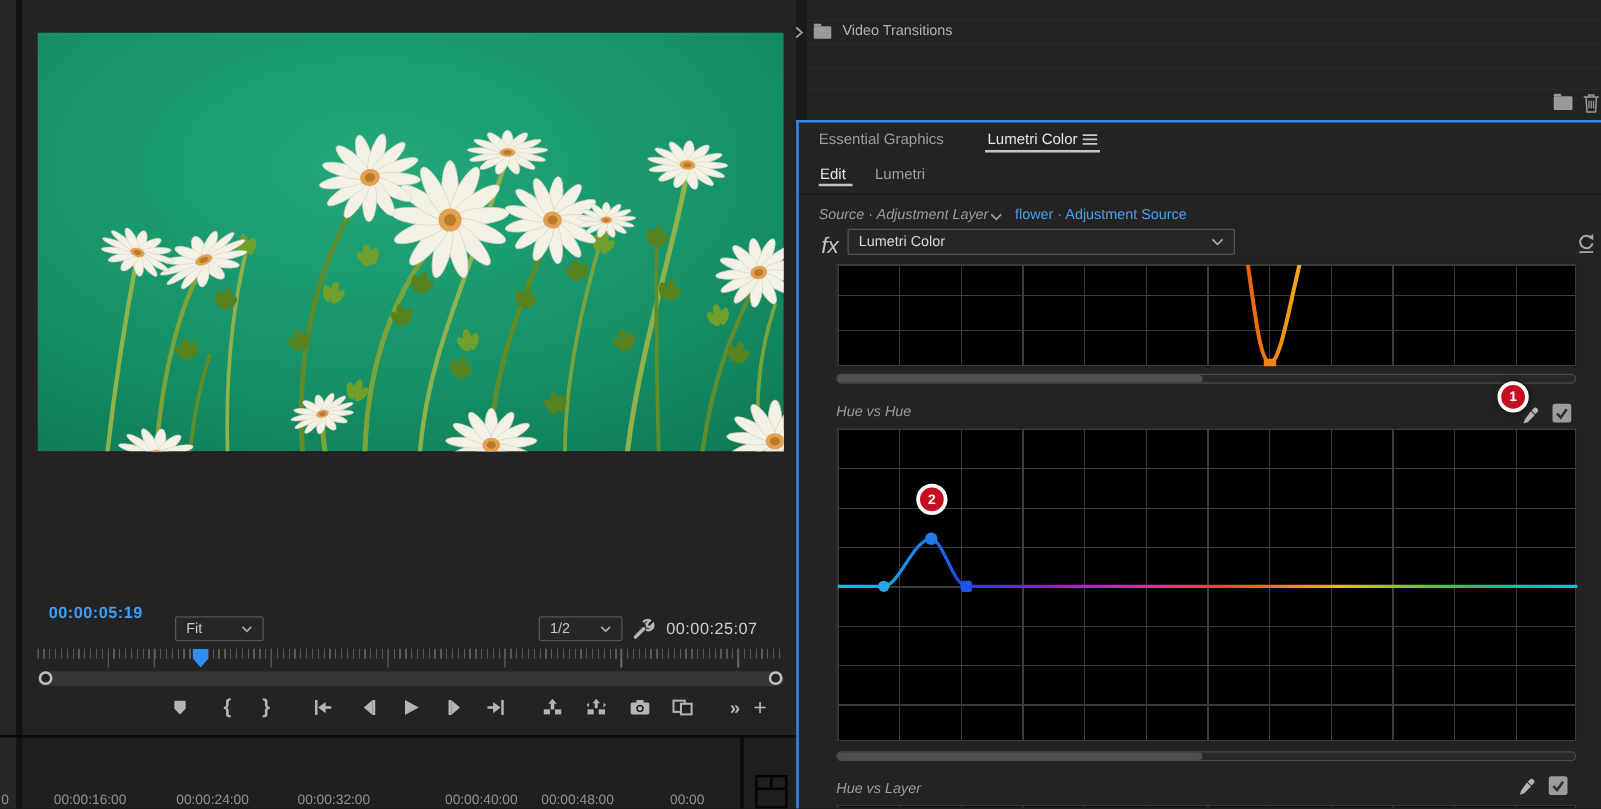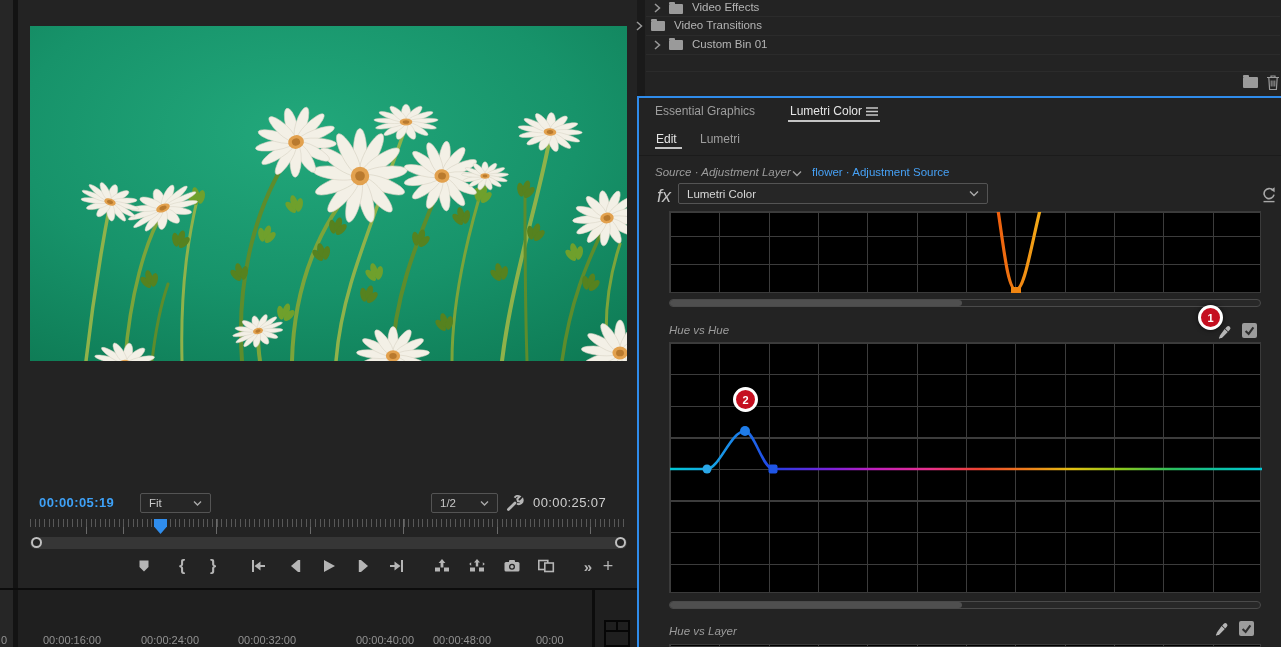--- a/index.html
+++ b/index.html
@@ -382,21 +382,21 @@
           <ellipse cx="0" cy="-12.32" rx="3.3" ry="11.440000000000001" transform="rotate(249.23076923076923)" fill="#f3f0e6" stroke="#d8d3c4" stroke-width=".6"></ellipse>
           <ellipse cx="0" cy="-12.32" rx="3.3" ry="11.440000000000001" transform="rotate(276.9230769230769)" fill="#f3f0e6" stroke="#d8d3c4" stroke-width=".6"></ellipse>
           <ellipse cx="0" cy="-12.32" rx="3.3" ry="11.440000000000001" transform="rotate(304.61538461538464)" fill="#f3f0e6" stroke="#d8d3c4" stroke-width=".6"></ellipse>
           <ellipse cx="0" cy="-12.32" rx="3.3" ry="11.440000000000001" transform="rotate(332.3076923076923)" fill="#f3f0e6" stroke="#d8d3c4" stroke-width=".6"></ellipse>
           <circle cx="0" cy="0" r="4.62" fill="#e2a14e"></circle>
           <circle cx="0" cy="0" r="2.42" fill="#b97a2e"></circle>
         </g>
       </g>
   </svg>
 
-  <div class="abs txt tc" style="left:39px;top:495px;color:#3ea1f7;font-weight:bold;">00:00:05:19</div>
+  <div class="abs txt tc" style="left:39px;top:482px;color:#3ea1f7;font-weight:bold;">00:00:05:19</div>
 
   <div class="abs dropdown" style="left:140px;top:493px;width:71px;height:20px;">
     <span class="txt">Fit</span>
     <svg width="9" height="7" viewBox="0 0 9 7">
         <polyline points="1,1.5 4.5,5 8,1.5" fill="none" stroke="#aaaaaa" stroke-width="1.4"></polyline>
       </svg>
   </div>
 
   <div class="abs dropdown" style="left:431px;top:493px;width:67px;height:20px;">
     <span class="txt">1/2</span>
@@ -517,43 +517,29 @@
     <div class="abs" style="left:10px;top:0;width:2px;height:8px;background:#060606;"></div>
   </div>
 
   <div class="abs panel" style="left:645px;top:0;width:636px;height:96px;"></div>
   <div class="abs" style="left:637px;top:0;width:8px;height:96px;background:#1a1a1a;"></div>
   <div class="abs sep-h" style="left:646px;top:16px;width:634px;"></div>
   <div class="abs sep-h" style="left:646px;top:35px;width:634px;"></div>
   <div class="abs sep-h" style="left:646px;top:54px;width:634px;"></div>
   <div class="abs sep-h" style="left:646px;top:71px;width:634px;"></div>
 
-  <div class="abs" style="left:645px;top:0;width:636px;height:16px;">
-    <svg class="abs" style="left:7px;top:2px;" width="10" height="12" viewBox="0 0 10 12">
-        <polyline points="3,2 7.5,6 3,10" fill="none" stroke="#9a9a9a" stroke-width="1.5"></polyline>
-      </svg>
-    <div class="abs folder-icon" style="left:24px;top:4px;"></div>
-    <span class="abs txt row-label" style="left:47px;top:1px;">Video Effects</span>
-  </div>
 
   <div class="abs" style="left:627px;top:17px;width:636px;height:18px;">
     <svg class="abs" style="left:7px;top:3px;" width="10" height="12" viewBox="0 0 10 12">
         <polyline points="3,2 7.5,6 3,10" fill="none" stroke="#9a9a9a" stroke-width="1.5"></polyline>
       </svg>
     <div class="abs folder-icon" style="left:24px;top:4px;"></div>
     <span class="abs txt row-label" style="left:47px;top:2px;">Video Transitions</span>
   </div>
 
-  <div class="abs" style="left:645px;top:36px;width:636px;height:18px;">
-    <svg class="abs" style="left:7px;top:3px;" width="10" height="12" viewBox="0 0 10 12">
-        <polyline points="3,2 7.5,6 3,10" fill="none" stroke="#9a9a9a" stroke-width="1.5"></polyline>
-      </svg>
-    <div class="abs folder-icon" style="left:24px;top:4px;"></div>
-    <span class="abs txt row-label" style="left:47px;top:2px;">Custom Bin 01</span>
-  </div>
 
   <div class="abs folder-icon" style="left:1243px;top:77px;width:15px;height:11px;"></div>
   <div class="abs" style="left:1266px;top:74px;">
     <svg width="14" height="17" viewBox="0 0 14 17">
         <path d="M1 3.5h12M5 3.5V2h4v1.5M2.8 3.5l.8 12h6.8l.8-12" fill="none" stroke="#9a9a9a" stroke-width="1.2"></path>
         <path d="M5.2 6.5v6M7 6.5v6M8.8 6.5v6" stroke="#9a9a9a" stroke-width="1"></path>
       </svg>
   </div>
 
   <div class="abs panel" style="left:637px;top:96px;width:644px;height:551px;"></div>

